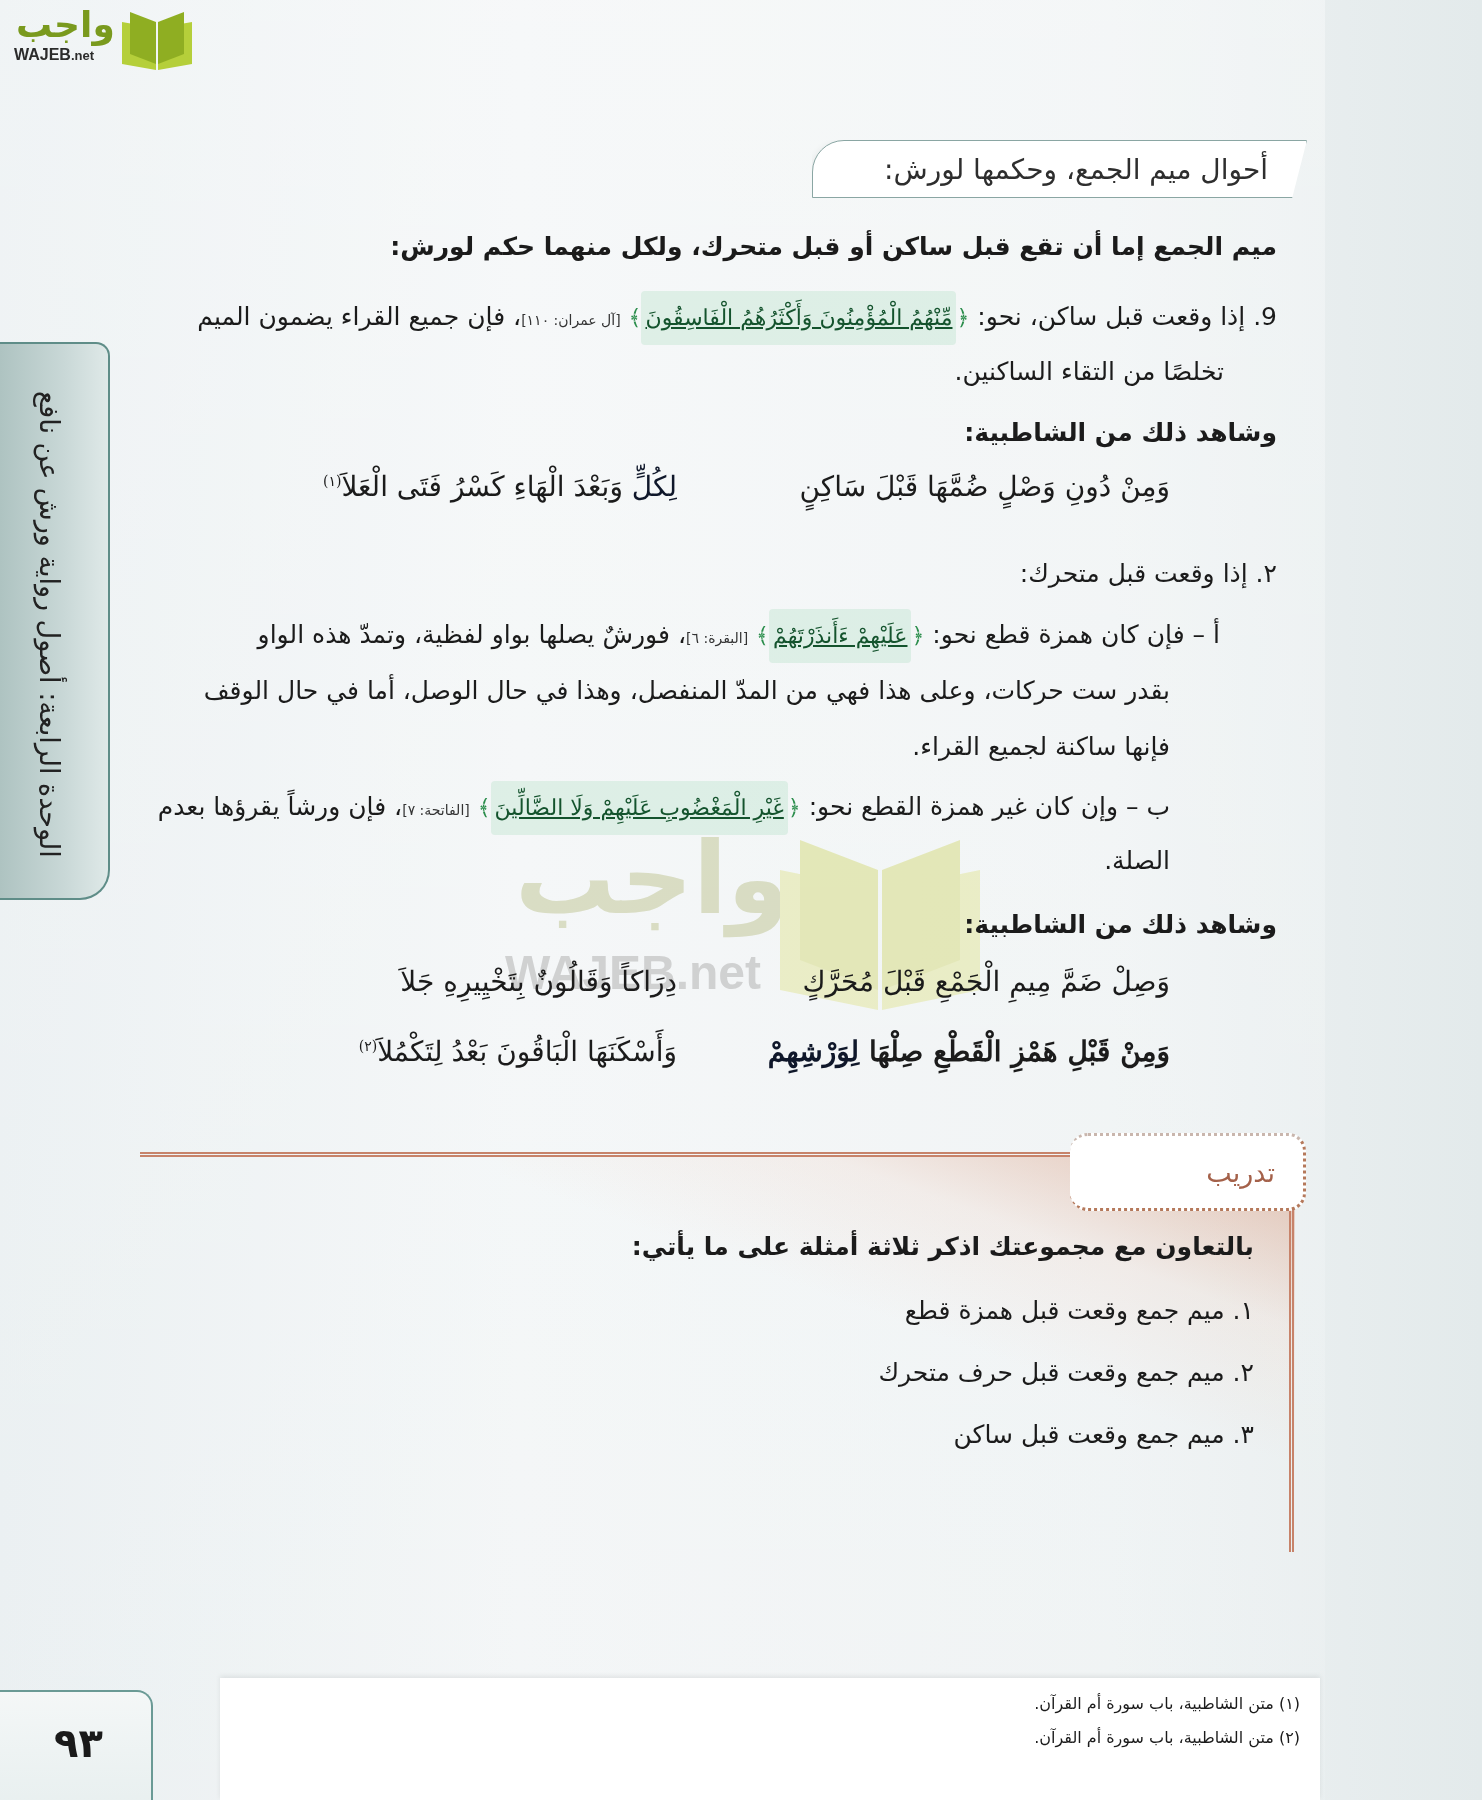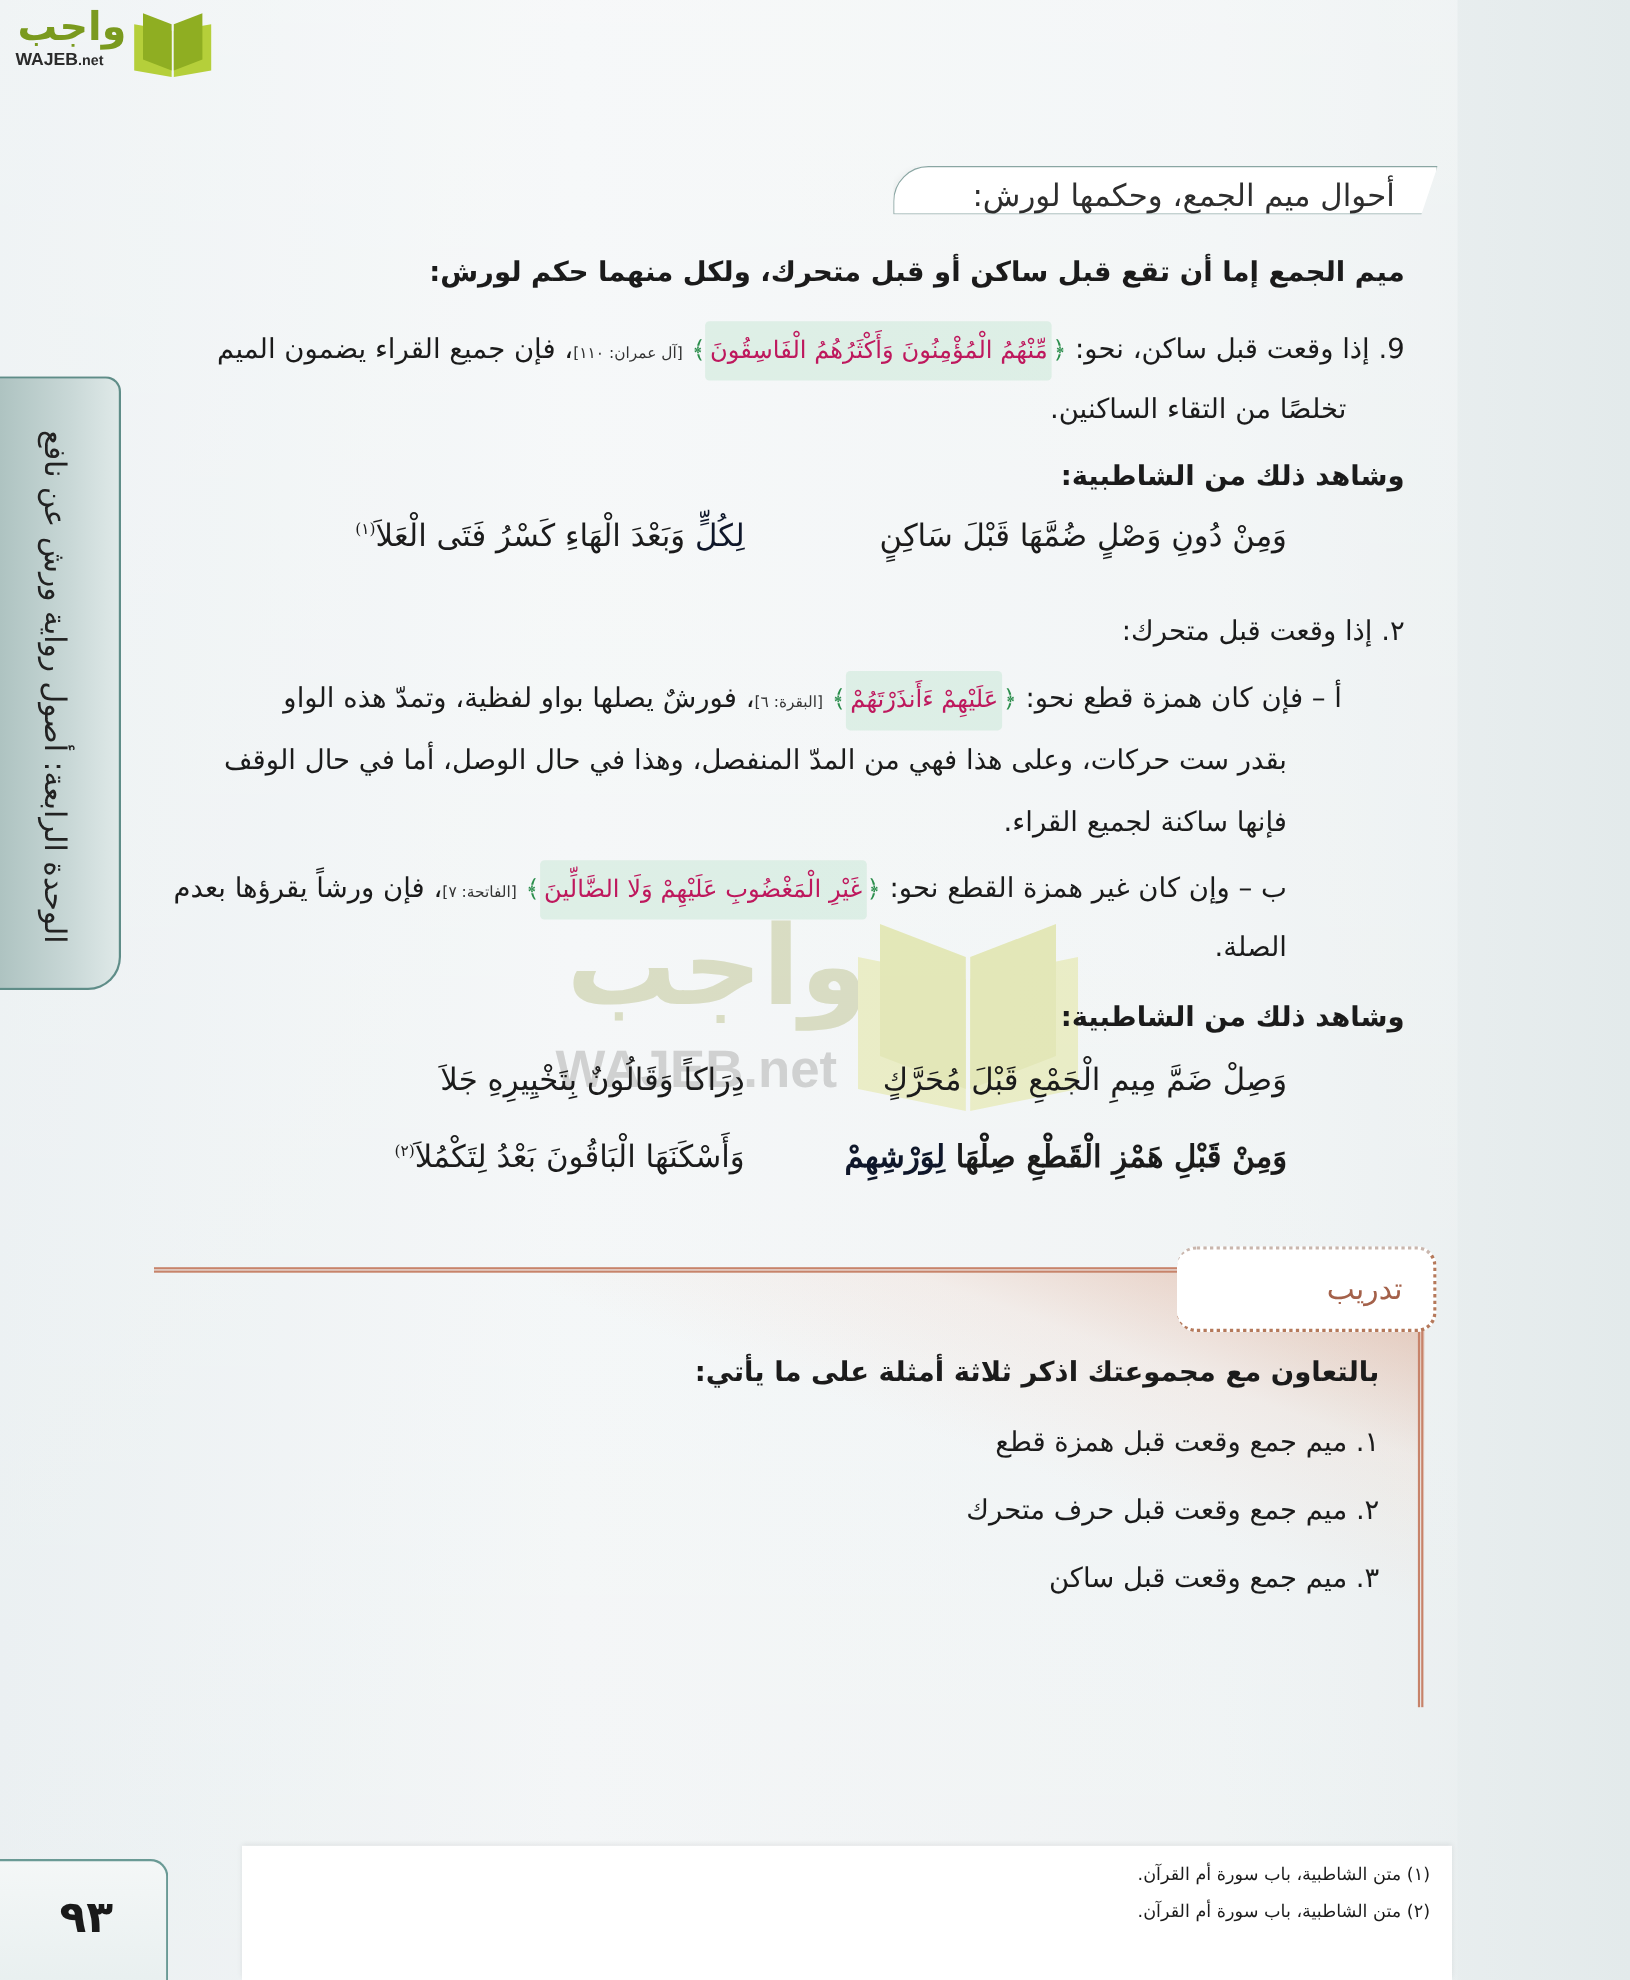--- a/index.html
+++ b/index.html
@@ -16,25 +16,25 @@
   }
   
   .logo { position: absolute; left: 8px; top: 4px; width: 185px; height: 68px; }
   .logo-ar { position: absolute; left: 8px; top: 0; font-size: 36px; font-weight: bold; color: #7a9a1e; }
   .logo-en { position: absolute; left: 6px; top: 42px; font-size: 16px; font-weight: bold; color: #2b2b2b; font-family: "Liberation Sans", sans-serif; }
   .logo-en span { font-size: 13px; }
   .logo-book { position: absolute; left: 110px; top: 4px; width: 78px; height: 62px; }
 
   
   .heading-box {
-    position: absolute; left: 812px; top: 140px; width: 495px; height: 44px;
+    position: absolute; left: 812px; top: 140px; width: 495px; height: 58px;
     background: #fff; border: 1.5px solid #8aa6a3; border-radius: 32px 0 0 0;
     box-shadow: 0 4px 10px rgba(0,0,0,0.12);
     clip-path: polygon(0 0, 100% 0, 97% 100%, 0 100%);
-    direction: rtl; display: flex; align-items: flex-end; padding-right: 38px; margin-top: 11px;
+    direction: rtl; display: flex; align-items: center; padding-right: 38px;
   }
   .heading-box .t { font-size: 28px; color: #2e2e2e; }
 
   
   .side-tab {
     position: absolute; left: 0; top: 342px; width: 110px; height: 558px;
     background: linear-gradient(90deg, #aec3c1 0%, #c9d8d7 60%, #dfe9e8 100%);
     border: 2px solid #5f8d88; border-left: none;
     border-radius: 0 14px 30px 0;
   }
@@ -42,22 +42,22 @@
     position: absolute; left: 14px; top: 10px; width: 70px; height: 540px;
     writing-mode: vertical-rl; font-size: 27px; color: #222;
     display: flex; align-items: center; justify-content: center;
   }
 
   .rtl { direction: rtl; position: absolute; text-align: right; }
   .bold { font-weight: bold; }
   .p { font-size: 25px; line-height: 54px; }
   .intro { right: 205px; top: 232px; font-size: 25px; font-weight: bold; }
   .verse {
-    display: inline-block; color: #be185d; background: rgba(60,180,110,0.12);
-    font-family: "DejaVu Serif", serif; font-size: 22px; padding: 0 4px; border-radius: 4px;
+    display: inline-block; color: #14532d; background: rgba(60,180,110,0.12);
+    font-family: "DejaVu Serif", serif; font-size: 22px; padding: 0 4px; border-radius: 4px; text-decoration: underline;
   }
   .orn { color: #2a8d4b; font-size: 22px; }
   .ref { font-size: 14px; color: #333; }
   .sub-head { font-size: 25px; font-weight: bold; }
 
   .poem-row { position: absolute; direction: rtl; font-size: 28px; font-family: "DejaVu Serif", serif; }
   .red { color: #0f172a; }
   sup { font-size: 14px; }
 
   

